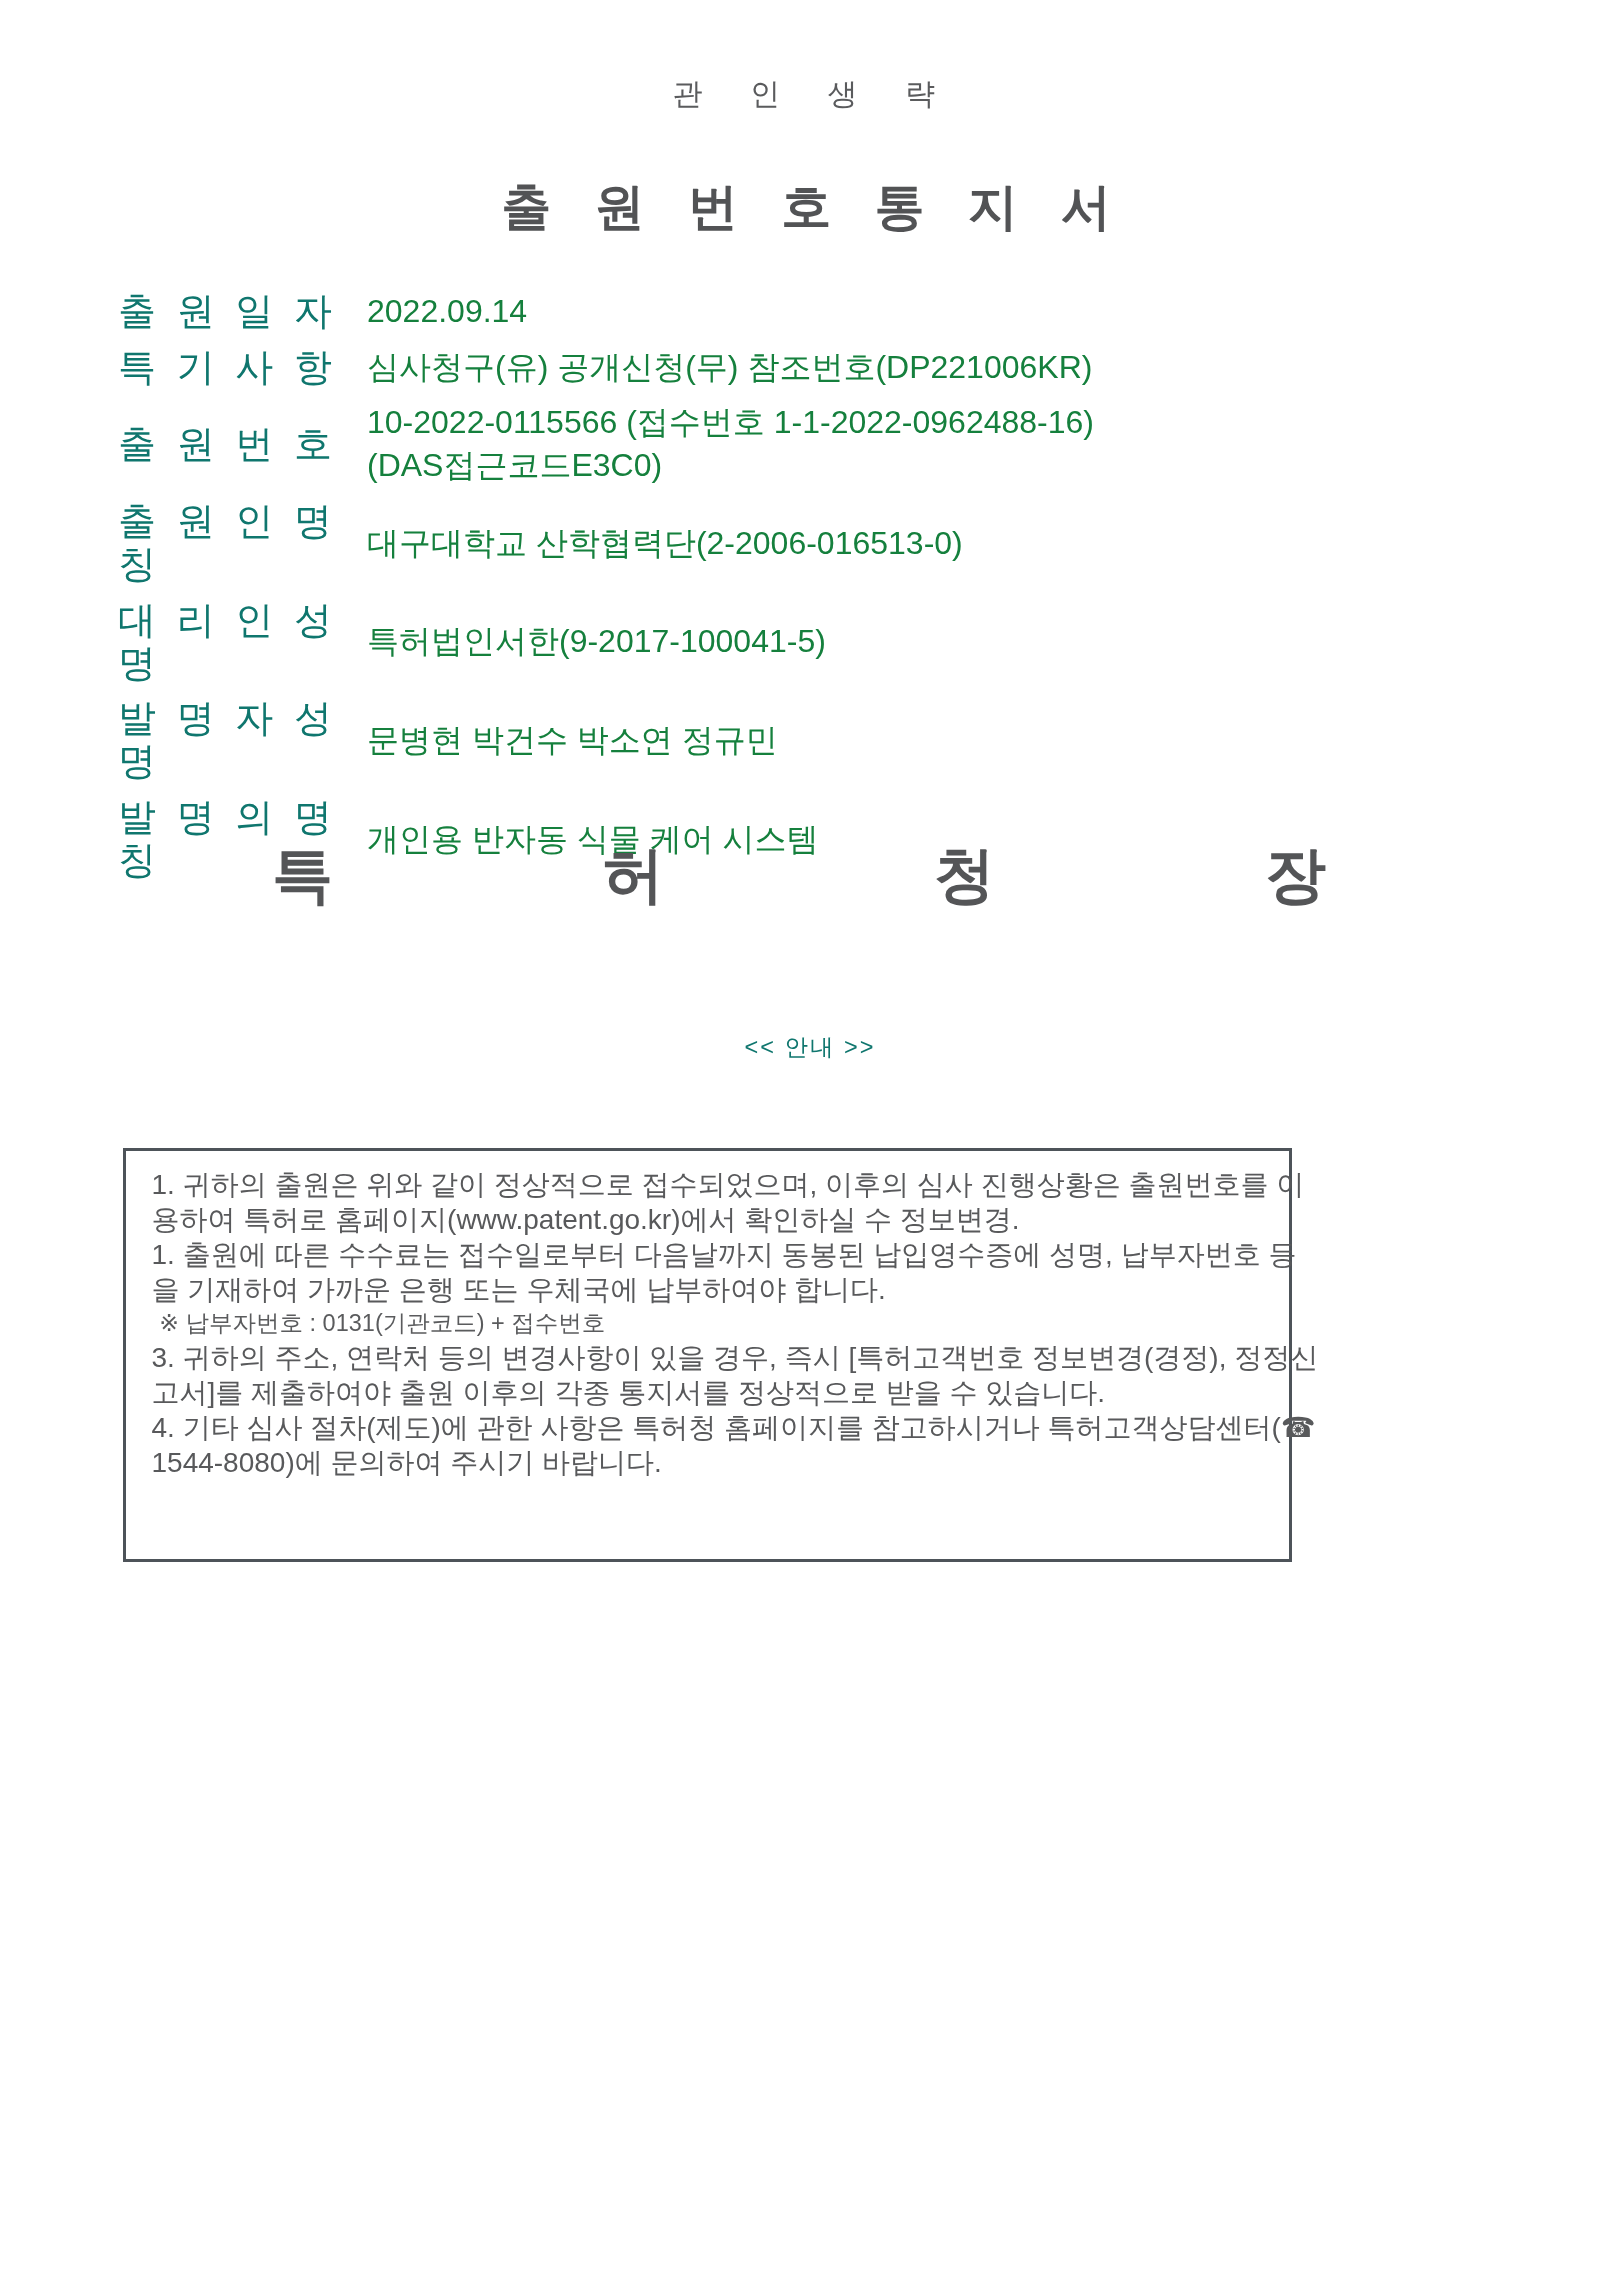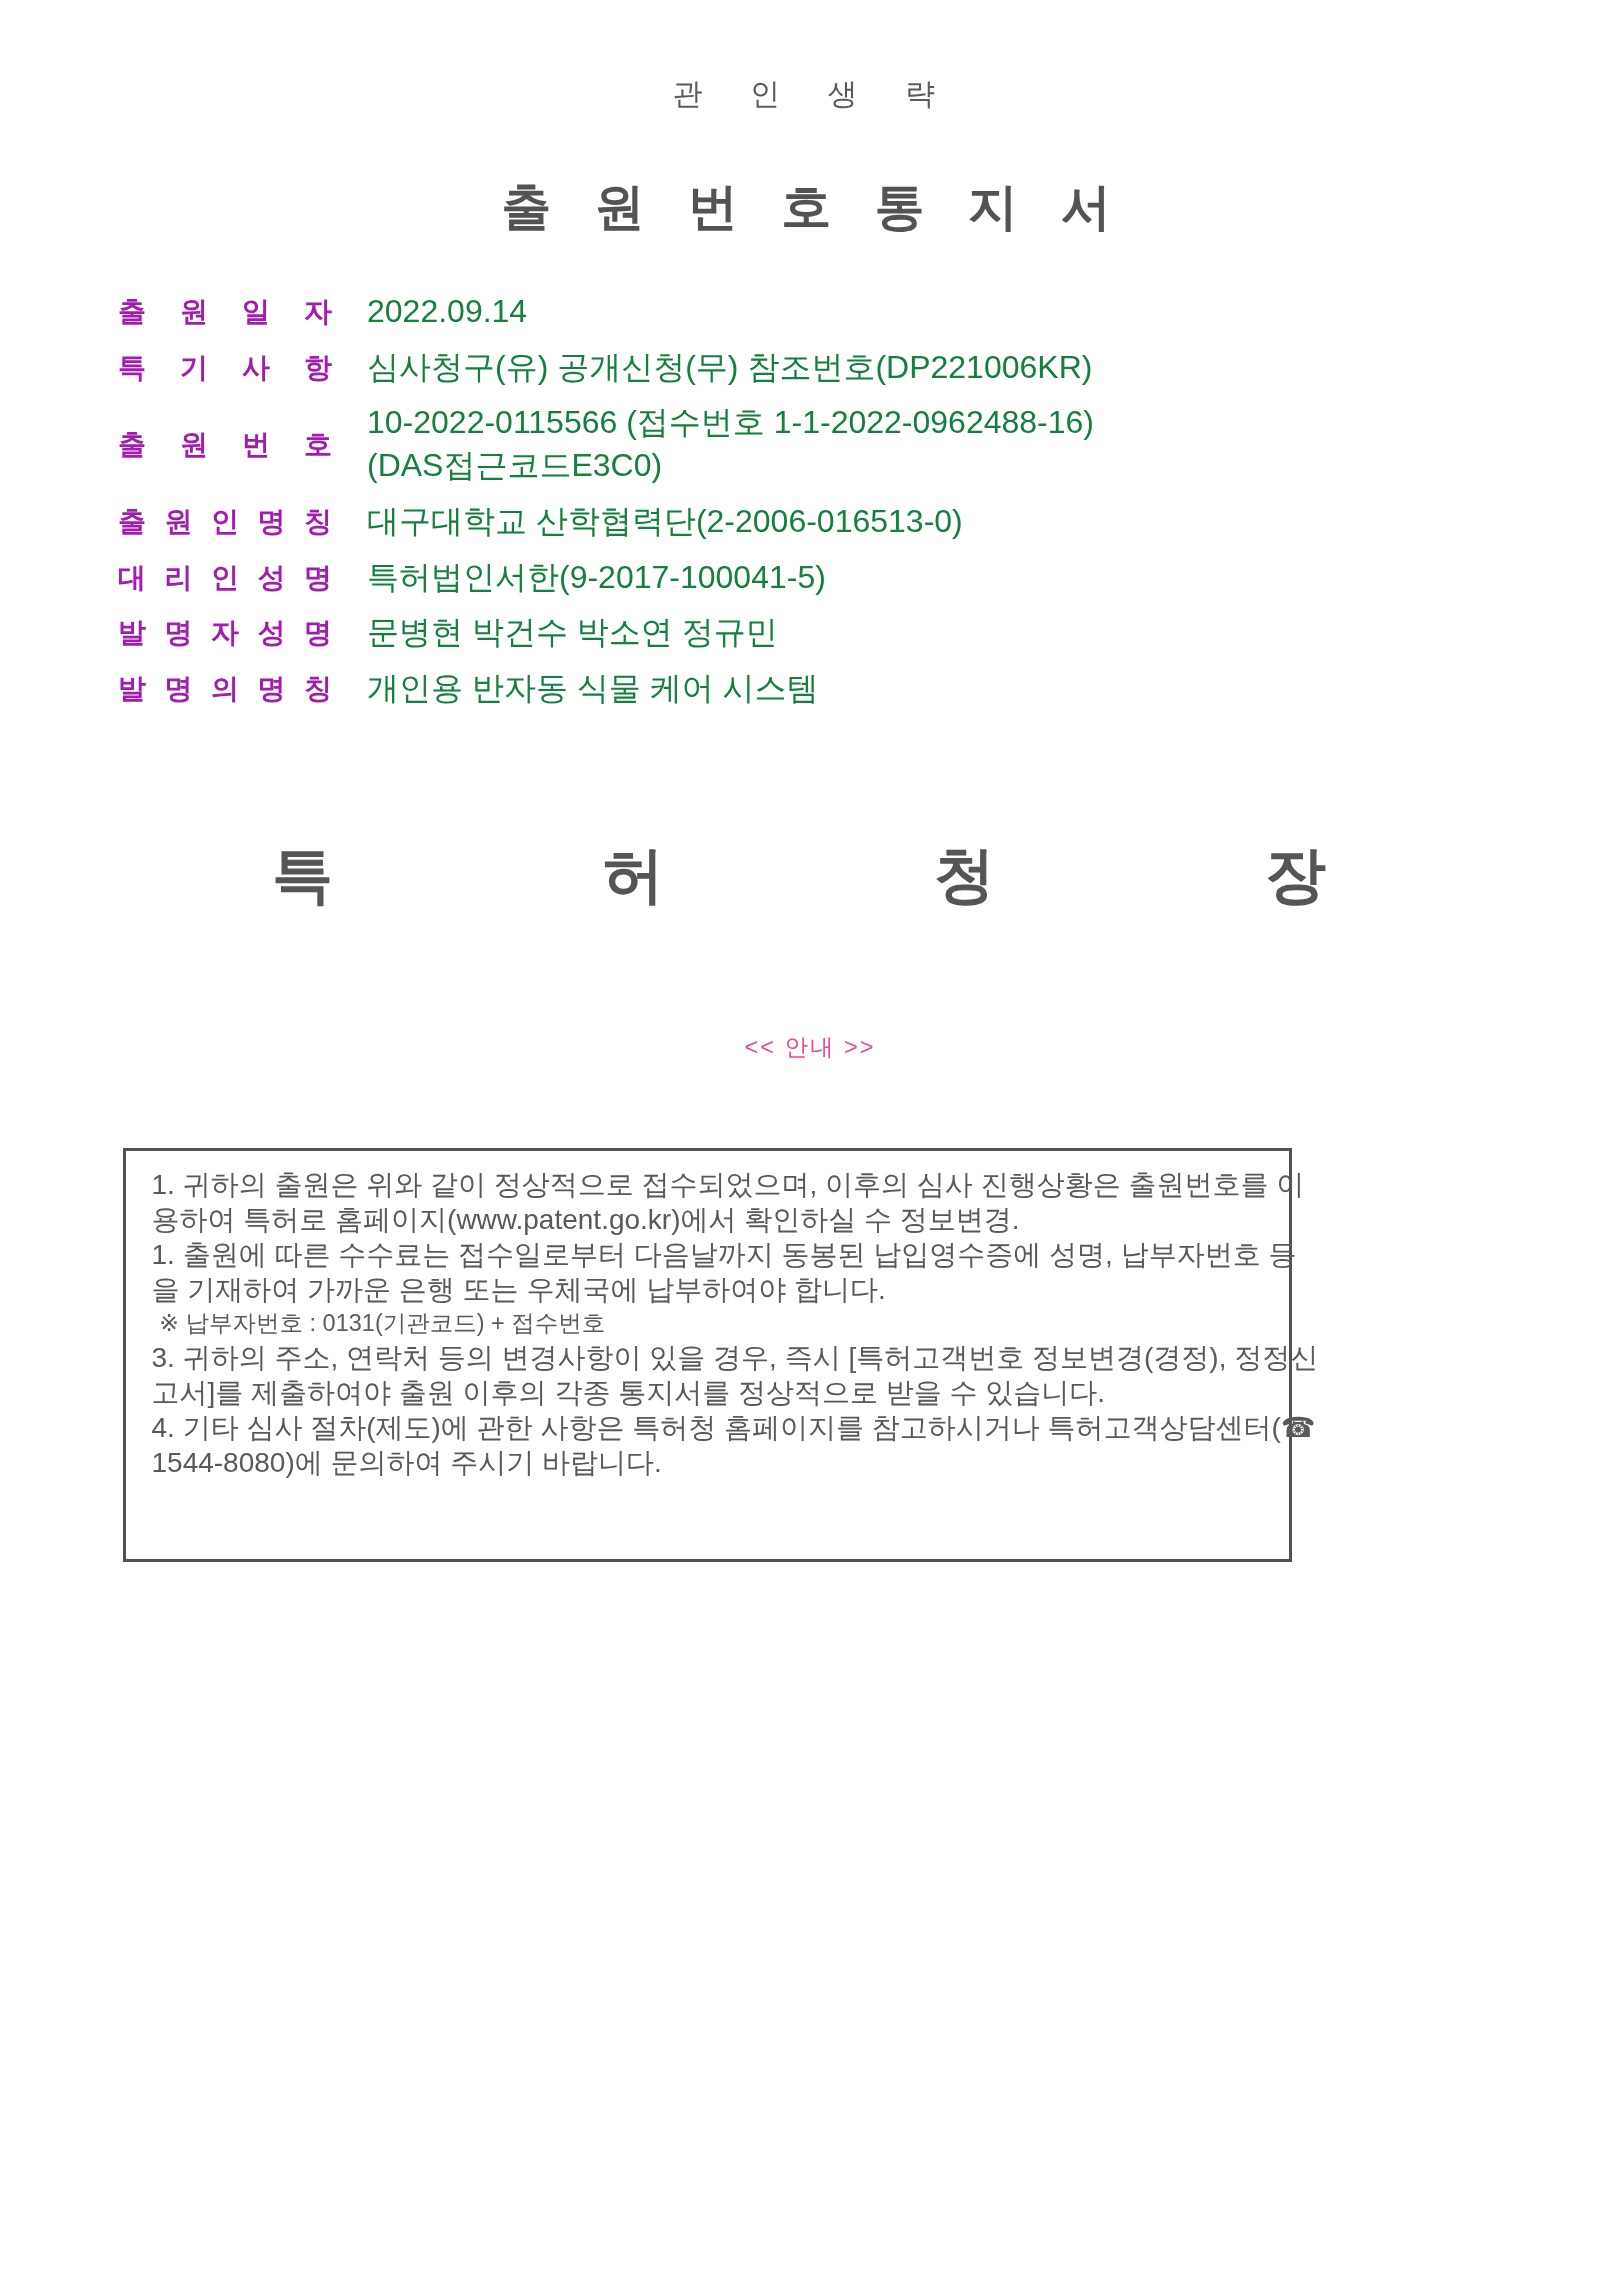--- a/index.html
+++ b/index.html
@@ -49,23 +49,23 @@
     display: flex;
     align-items: center;
     gap: 35px;
     min-height: 43px;
     margin-bottom: 12.7px;
   }
   .field-label {
     display: inline-block;
     width: 214px;
     flex: 0 0 214px;
-    font-size: 28px;
-    font-weight: 700;
-    color: #a21caf;
+    font-size: 38px;
+    font-weight: 400;
+    color: #0f766e;
     text-align: justify;
     text-align-last: justify;
     line-height: 43px;
     white-space: normal;
   }
   .field-value {
     font-size: 32px;
     font-weight: 400;
     color: #15803d;
     line-height: 43px;
@@ -86,21 +86,21 @@
     line-height: 69px;
   }
 
   
   .guide-heading {
     position: absolute;
     top: 1031px; left: 0; right: 0;
     text-align: center;
     font-size: 23.5px;
     font-weight: 400;
-    color: #ec4899;
+    color: #0f766e;
     letter-spacing: 2px;
   }
 
   
   .notice-box {
     position: absolute;
     left: 123px;
     top: 1148px;
     width: 1169px;
     height: 414px;

